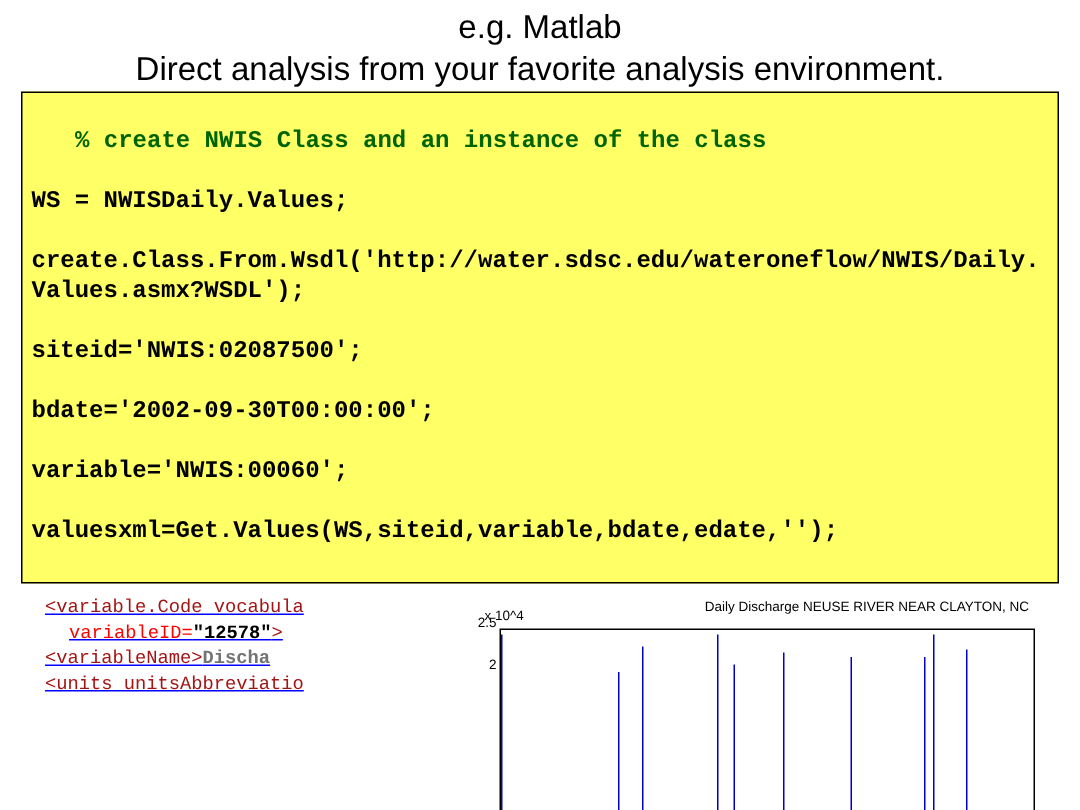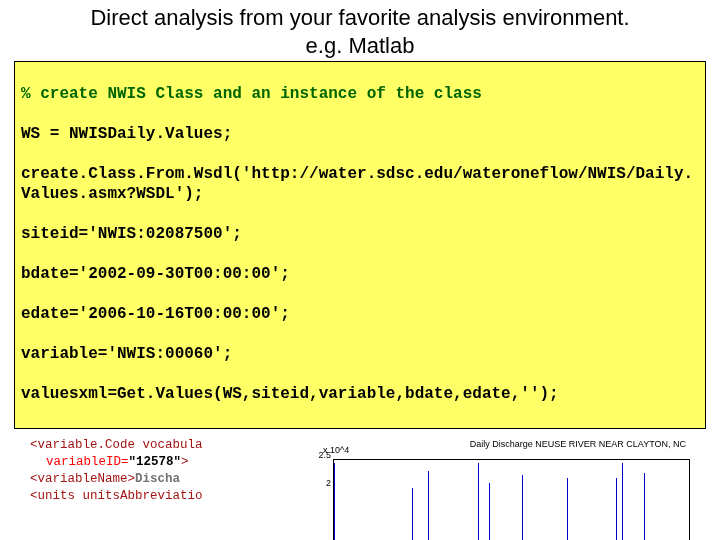--- a/index.html
+++ b/index.html
@@ -26,41 +26,41 @@
     font-family: "Courier New", Courier, monospace;
     font-size: 16px;
     font-weight: bold;
     color: #000;
     padding: 2px 6px 4px 6px;
     line-height: 1.25;
     white-space: pre-wrap;
     word-break: break-word;
   }
   .code-line { display: block; }
-  .code-comment { color: #006400; }
+  .code-comment { color: #006400; margin-left: 29px; }
   .bottom {
     display: flex;
     padding: 0 14px;
     height: 210px;
   }
   .xml {
     width: 38%;
     font-family: "Courier New", Courier, monospace;
     font-size: 12.5px;
     line-height: 1.35;
     color: #0000ff;
     padding-top: 2px;
     overflow: hidden;
   }
   .xml .tag { color: #a31515; }
   .xml .attr { color: #ff0000; }
   .xml .val  { color: #000; font-weight: bold; }
   .xml .txt  { color: #737373; font-weight: bold; }
   .xml-row { white-space: nowrap; overflow: hidden; }
-  .xml-indent { padding-left: 16px; }
+  .xml-indent { padding-left: 16px; text-decoration: underline; }
   .chart-wrap {
     position: relative;
     flex: 1;
     border: 0;
     margin-left: 8px;
     margin-top: 4px;
   }
   .chart-title {
     position: absolute;
     top: 0;
@@ -103,31 +103,30 @@
     position: absolute;
     bottom: 0;
     width: 1px;
     background: #0000cd;
   }
 </style>
 </head>
 <body>
 
 <div class="title">
+  <div>e.g. Matlab</div>
   <div>Direct analysis from your favorite analysis environment.</div>
-  <div>e.g. Matlab</div>
 </div>
 
 <div class="code-block">
 <span class="code-line code-comment">% create NWIS Class and an instance of the class</span>
 <span class="code-line">WS = NWISDaily.Values;</span>
 <span class="code-line">create.Class.From.Wsdl('http://water.sdsc.edu/wateroneflow/NWIS/Daily.Values.asmx?WSDL');</span>
 <span class="code-line">siteid='NWIS:02087500';</span>
 <span class="code-line">bdate='2002-09-30T00:00:00';</span>
-<span class="code-line">edate='2006-10-16T00:00:00';</span>
 <span class="code-line">variable='NWIS:00060';</span>
 <span class="code-line">valuesxml=Get.Values(WS,siteid,variable,bdate,edate,'');</span>
 </div>
 
 <div class="bottom">
   <div class="xml">
     <div class="xml-row xml-indent"><span class="tag">&lt;variable.Code vocabula</span></div>
     <div class="xml-row xml-indent" style="padding-left:32px;">
       <span class="attr">variableID=</span><span class="val">"12578"</span><span class="tag">&gt;</span>
     </div>

